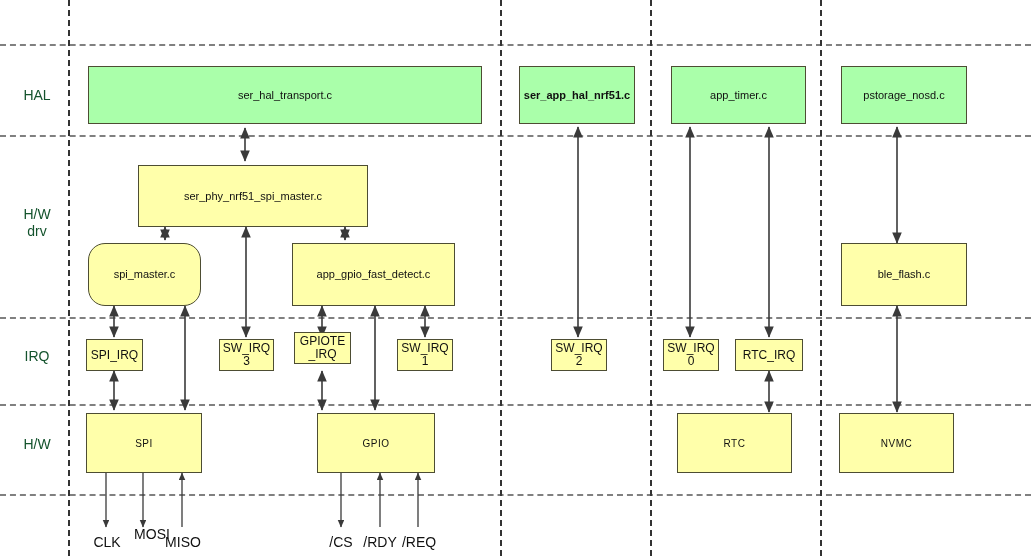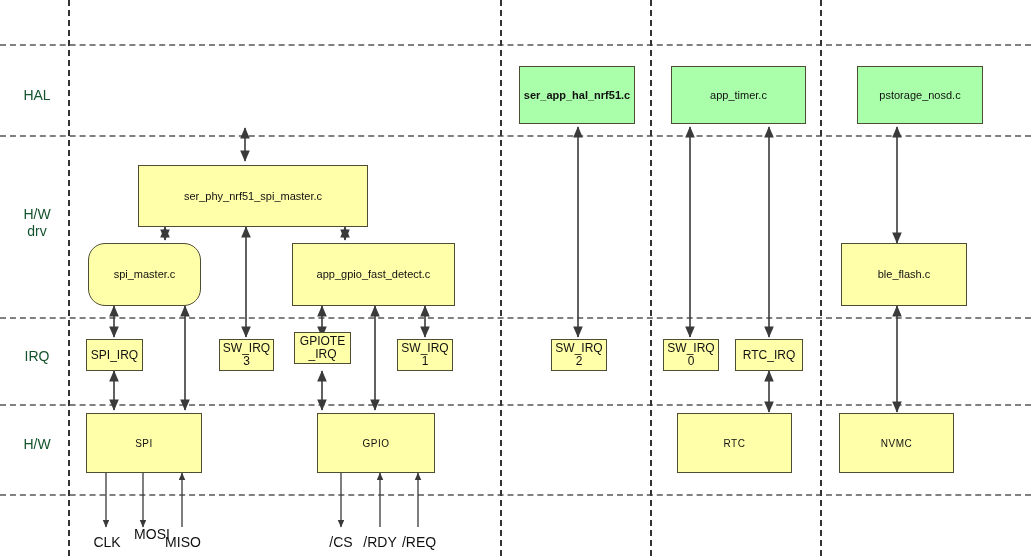--- a/index.html
+++ b/index.html
@@ -110,30 +110,33 @@
       <line x1="106" y1="473" x2="106" y2="527" marker-end="url(#ahs)"></line>
       <line x1="143" y1="473" x2="143" y2="527" marker-end="url(#ahs)"></line>
       <line x1="182" y1="527" x2="182" y2="473" marker-end="url(#ahs)"></line>
 
       <line x1="341" y1="473" x2="341" y2="527" marker-end="url(#ahs)"></line>
       <line x1="380" y1="527" x2="380" y2="473" marker-end="url(#ahs)"></line>
       <line x1="418" y1="527" x2="418" y2="473" marker-end="url(#ahs)"></line>
     </g>
   </svg>
 
+  <div class="box green bigtxt" style="left:88px;top:66px;width:394px;height:58px;">
+    <span>ser_hal_transport.c</span>
+  </div>
 
   <div class="box green bigtxt" style="left:519px;top:66px;width:116px;height:58px;font-weight:bold;">
     <span>ser_app_hal_nrf51.c</span>
   </div>
 
   <div class="box green bigtxt" style="left:671px;top:66px;width:135px;height:58px;">
     <span>app_timer.c</span>
   </div>
 
-  <div class="box green bigtxt" style="left:841px;top:66px;width:126px;height:58px;margin-left:16px;">
+  <div class="box green bigtxt" style="left:841px;top:66px;width:126px;height:58px;">
     <span>pstorage_nosd.c</span>
   </div>
 
   <div class="box yellow bigtxt" style="left:138px;top:165px;width:230px;height:62px;">
     <span>ser_phy_nrf51_spi_master.c</span>
   </div>
 
   <div class="box yellow bigtxt" style="left:88px;top:243px;width:113px;height:63px;border-radius:17px;">
     <span>spi_master.c</span>
   </div>

